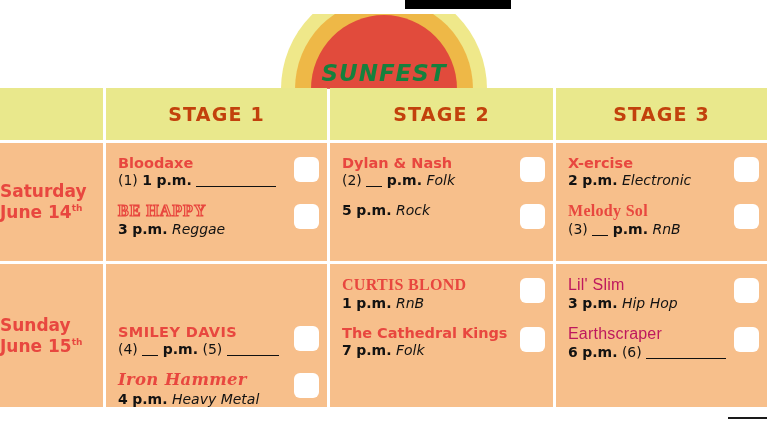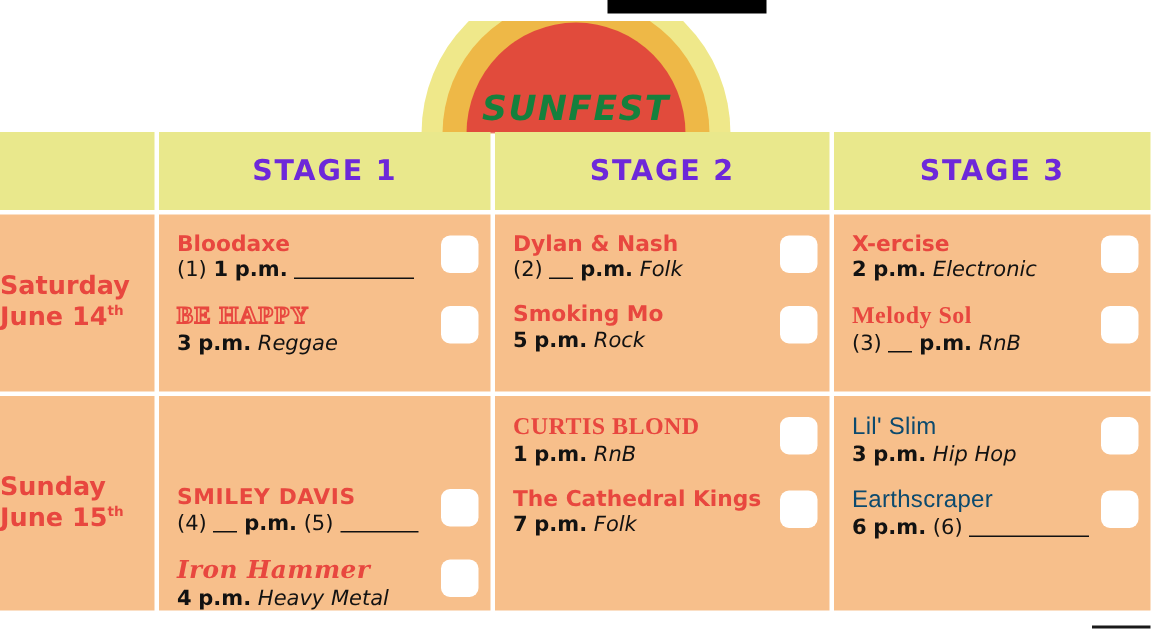--- a/index.html
+++ b/index.html
@@ -81,21 +81,21 @@
   .c-s3{width:211px;margin-left:3px;}
 
   .row-head .cell{background:#E9E88C;height:52px;}
   .row-sat .cell,.row-sun .cell{background:#F7BF8B;}
   .row-sat .cell{height:118px;}
   .row-sun .cell{height:143px;}
 
   .stage-title{
     position:absolute;left:0;right:0;top:50%;transform:translateY(-50%);
     text-align:center;
-    color:#6d28d9;
+    color:#c2410c;
     font-family:"DejaVu Sans",sans-serif;
     font-weight:bold;font-size:19px;letter-spacing:1.2px;
   }
 
   .day-label{
     position:absolute;left:0;right:0;top:50%;transform:translateY(-50%);
     text-align:left;
     color:#E8473F;
     font-family:"DejaVu Sans",sans-serif;
     font-weight:bold;font-size:17px;line-height:1.25;
@@ -138,21 +138,21 @@
   .name-script{
     font-style:italic;font-size:16.5px;letter-spacing:0.3px;
     font-family:"DejaVu Serif",serif;font-weight:bold;
   }
   .name-serif{
     font-family:"Liberation Serif",serif;font-weight:bold;
     font-size:16px;letter-spacing:0.3px;
   }
   .name-light{
     font-family:"Liberation Sans",sans-serif;font-weight:normal;
-    font-size:16px;color:#0c4a6e;letter-spacing:0.2px;
+    font-size:16px;color:#be185d;letter-spacing:0.2px;
   }
   .name-caps{letter-spacing:0.4px;margin-top:48px;}
 
   .checkbox{
     position:absolute;right:8px;top:2px;
     width:25px;height:25px;border-radius:6px;
     background:#ffffff;
   }
 </style>
 </head>
@@ -225,21 +225,20 @@
         </div>
       </div>
     <div class="cell c-s2">
         <div class="acts">
           <div class="act">
             <div class="act-name ">Dylan &amp; Nash</div>
             <div class="act-info"><span class="plain">(2)</span> <span class="blank short"></span> <b>p.m.</b> <i>Folk</i></div>
             <div class="checkbox"></div>
           </div>
           <div class="act">
-            <div class="act-name ">Smoking Mo</div>
             <div class="act-info"><b>5</b> <b>p.m.</b> <i>Rock</i></div>
             <div class="checkbox"></div>
           </div>
         </div>
       </div>
     <div class="cell c-s3">
         <div class="acts">
           <div class="act">
             <div class="act-name ">X-ercise</div>
             <div class="act-info"><b>2</b> <b>p.m.</b> <i>Electronic</i></div>

